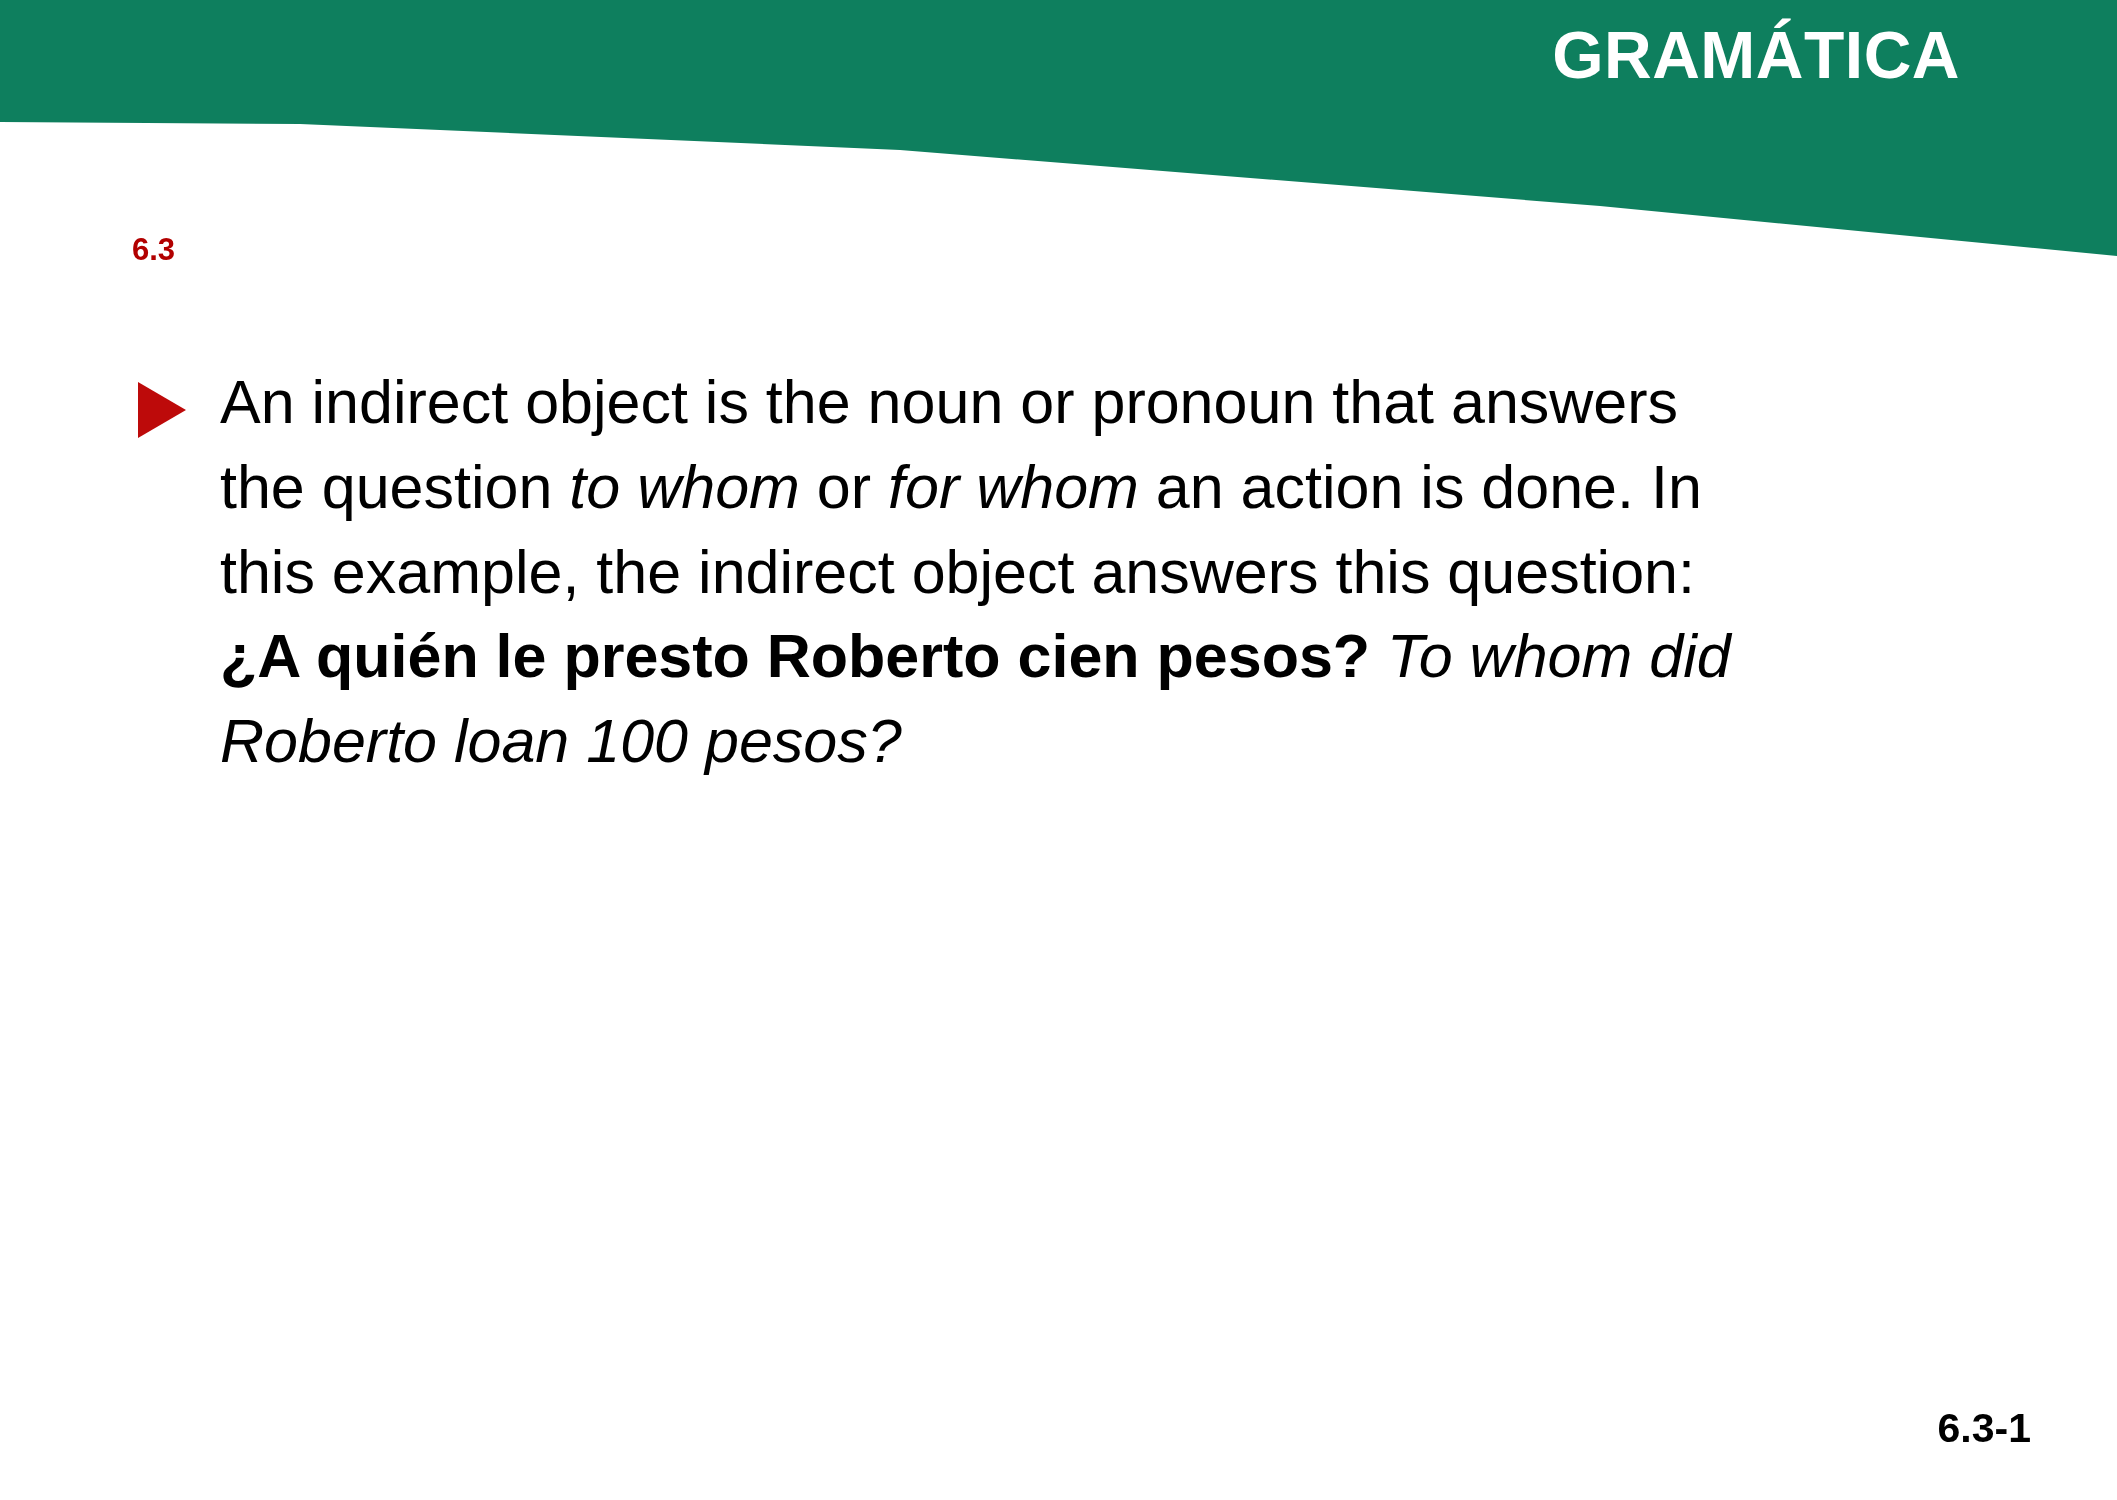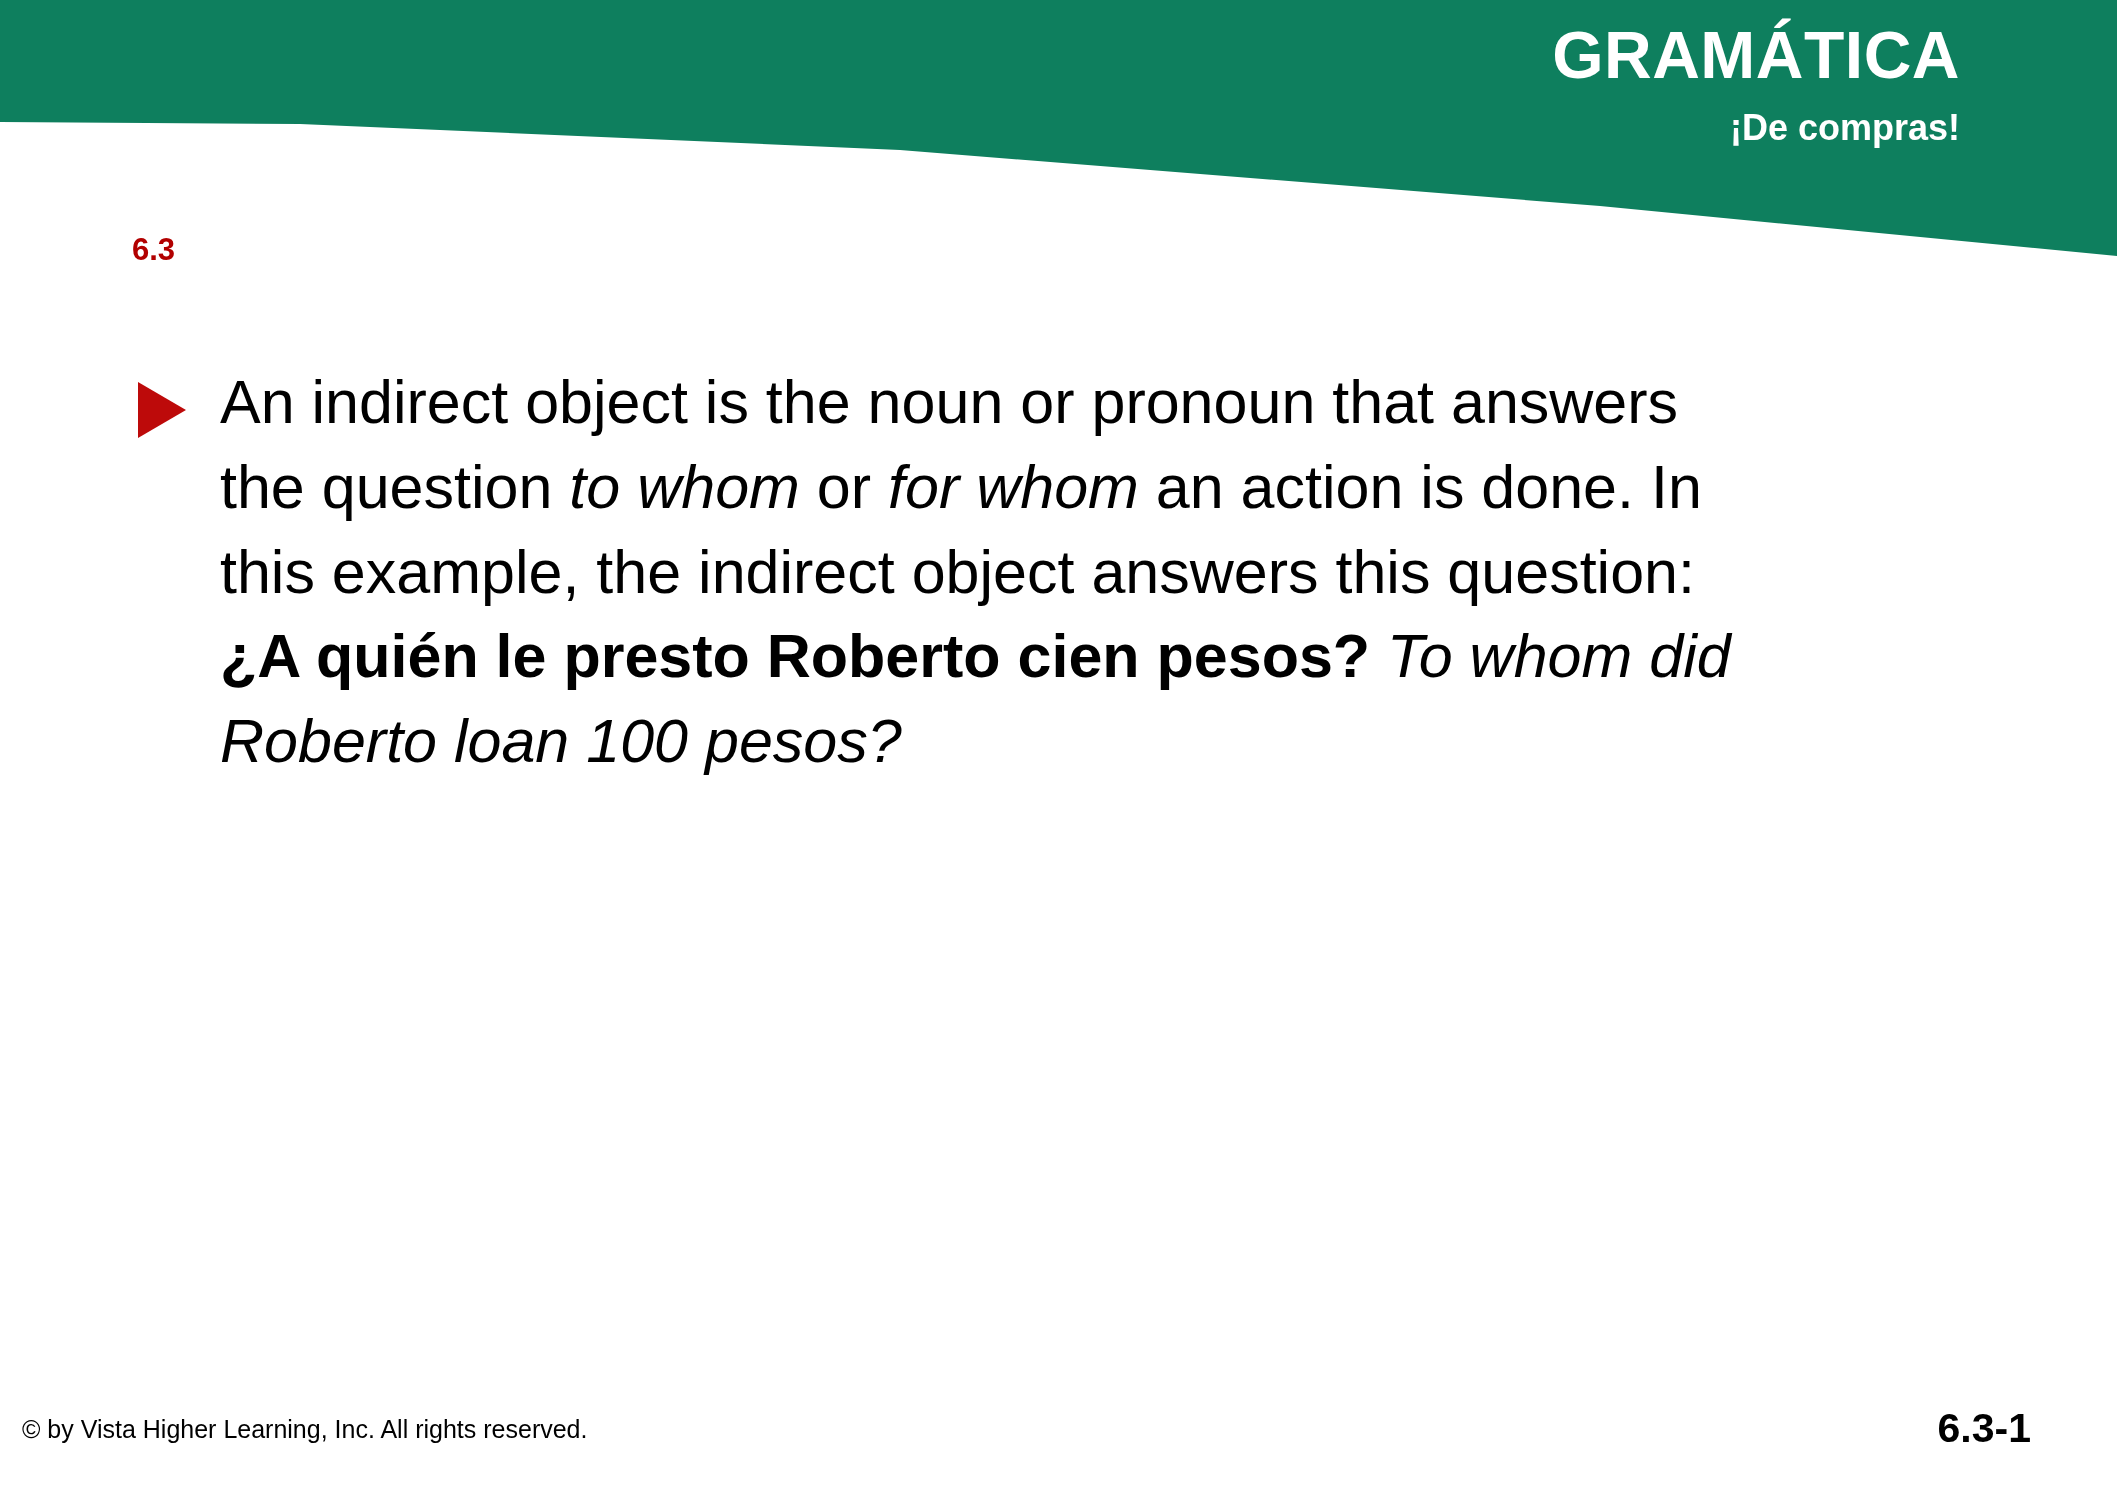--- a/index.html
+++ b/index.html
@@ -133,29 +133,27 @@
 <body>
 
 <div class="slide">
 
   <div class="header-band">
     <svg viewBox="0 0 2117 270" preserveAspectRatio="none">
       <path d="M0,0 L2117,0 L2117,256 L1600,206 L900,150 L300,124 L0,122 Z" fill="#0E7F5E"></path>
     </svg>
     <div class="header-text">
       <div class="header-title">GRAMÁTICA</div>
-      <div class="header-subtitle">¡De compras!</div>
     </div>
   </div>
 
   <div class="title-row">
     <span class="section-number">6.3</span>
   </div>
 
   <div class="bullet-block">
     <span class="bullet-marker"></span>
     <div class="bullet-text"><span>An indirect object is the noun or pronoun that answers the question </span><span class="it">to whom</span><span> or </span><span class="it">for whom</span><span> an action is done. In this example, the indirect object answers this question: </span><span class="bd">¿A quién le presto Roberto cien pesos?</span><span> </span><span class="it">To whom did Roberto loan 100 pesos?</span></div>
   </div>
 
-  <div class="footer-copyright">© by Vista Higher Learning, Inc. All rights reserved.</div>
   <div class="footer-page">6.3-1</div>
 
 </div>
 
 </body></html>

